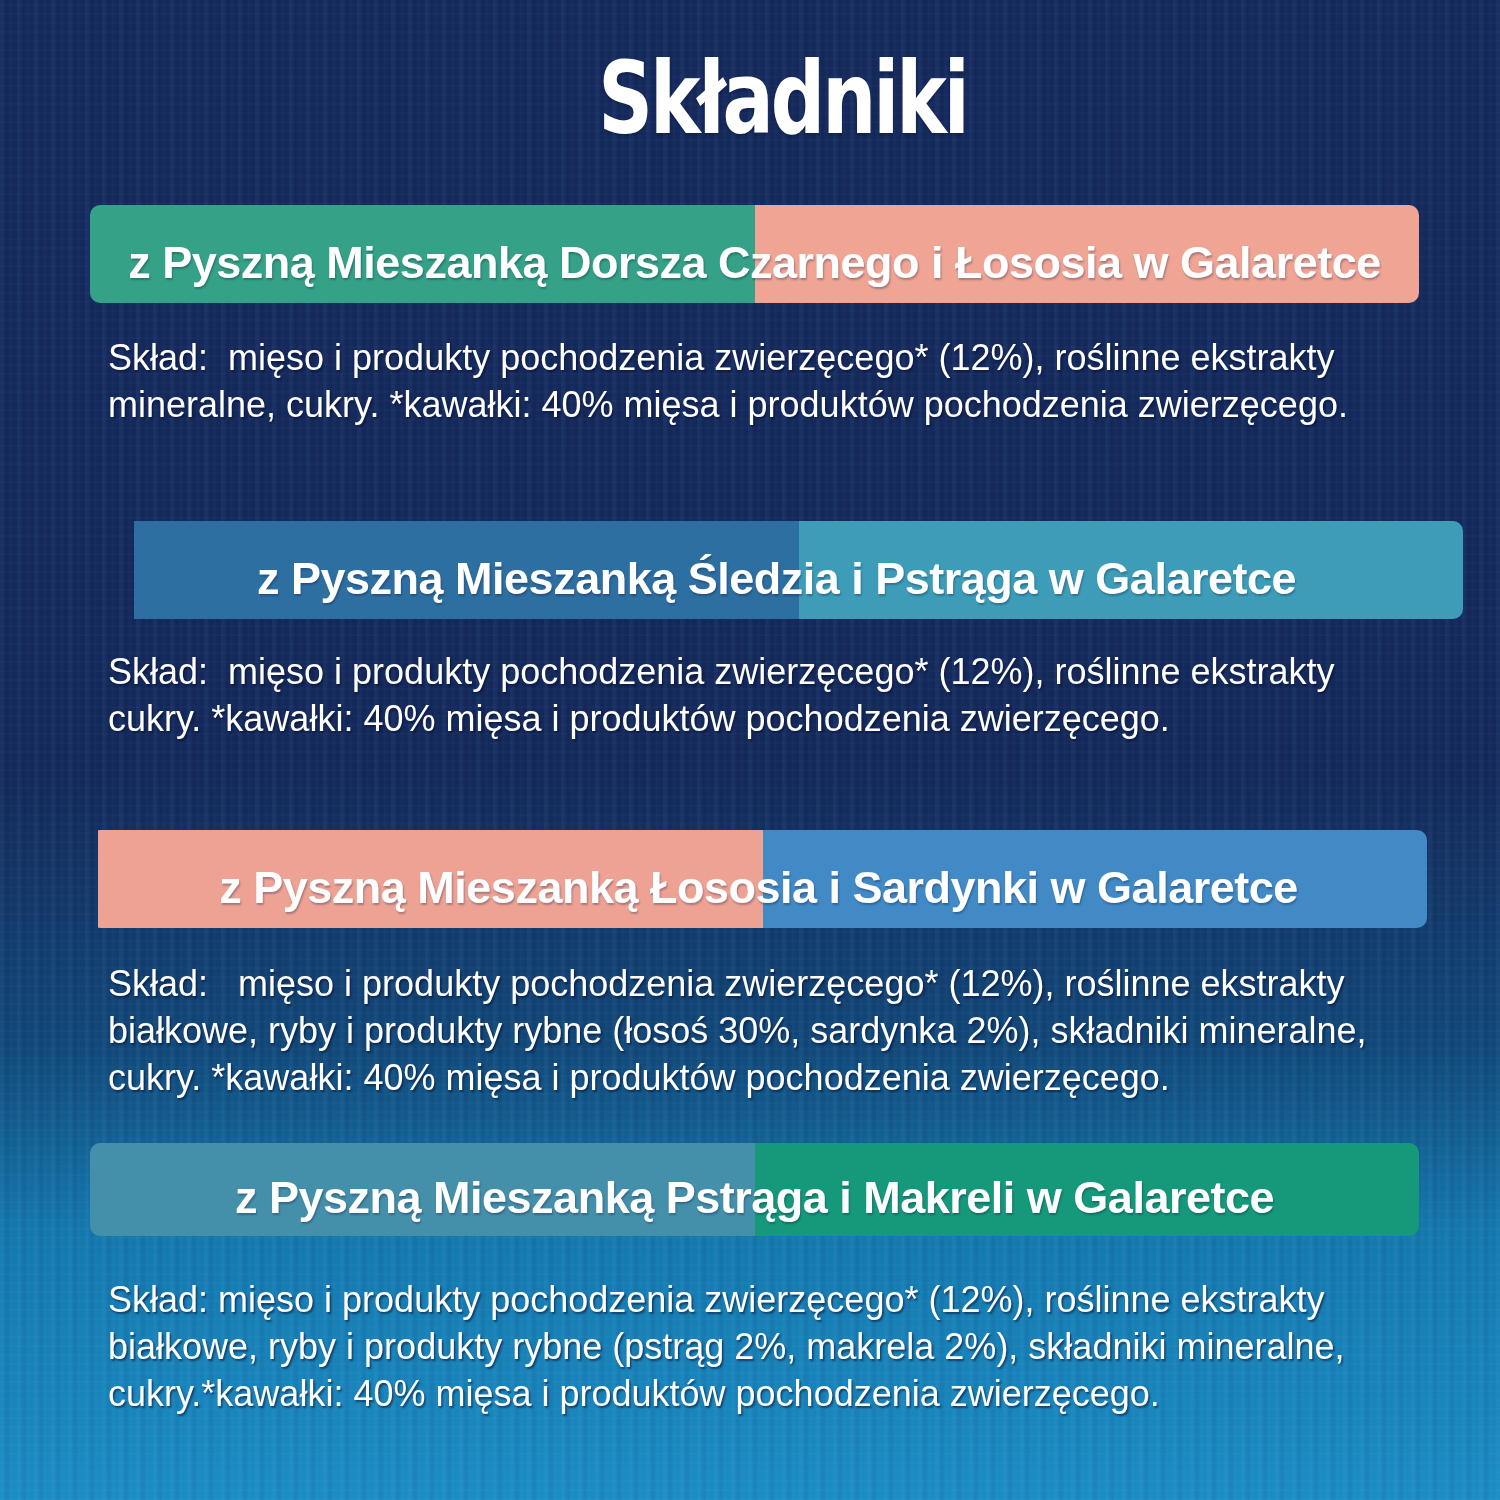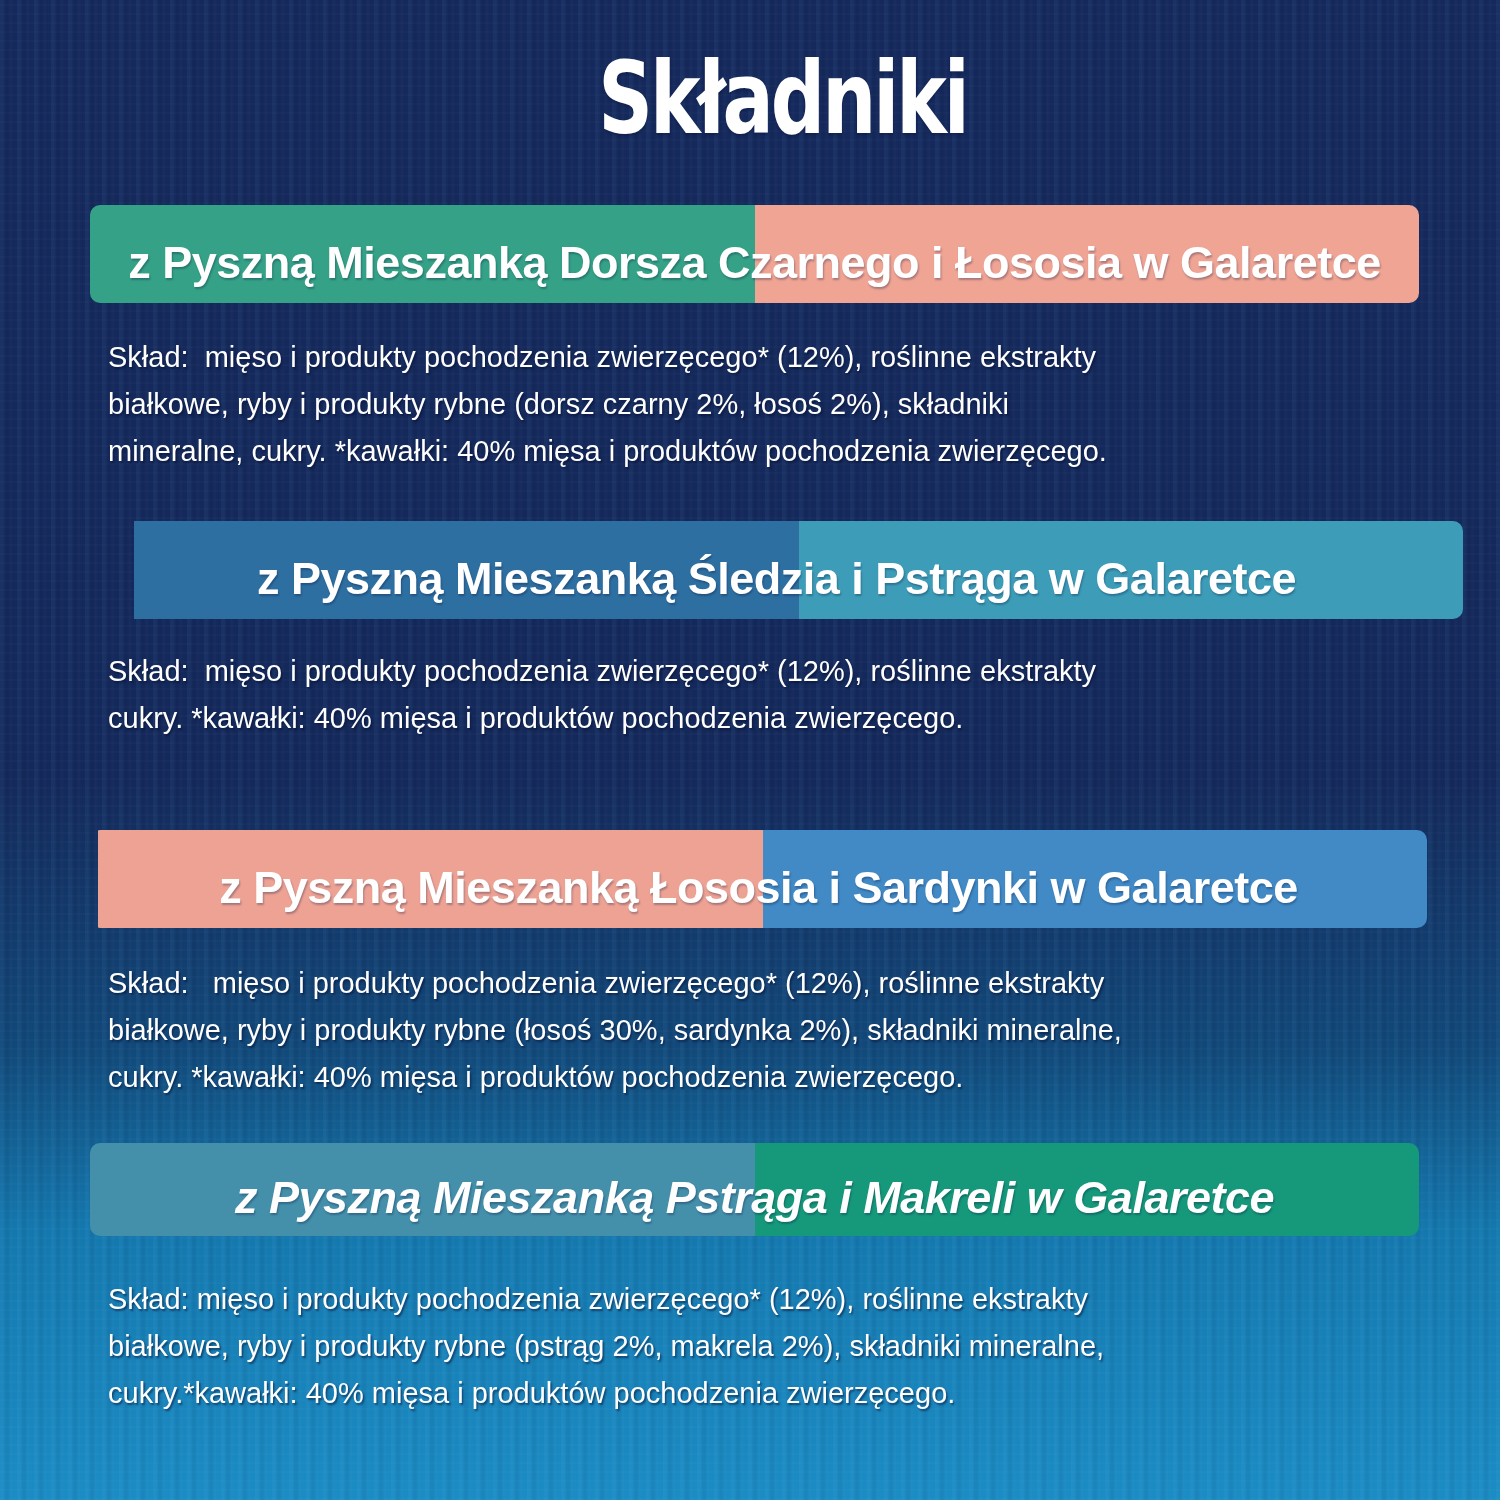--- a/index.html
+++ b/index.html
@@ -72,29 +72,29 @@
     font-weight: bold;
     font-size: 45px;
     letter-spacing: -0.5px;
     white-space: nowrap;
     text-shadow: 1px 2px 2px rgba(10,20,60,0.30);
     margin-top: 17px;
   }
   .banner.b1 { top: 205px; }
   .banner.b2 { top: 521px; padding-left: 44px; }
   .banner.b3 { top: 830px; padding-left: 8px; }
-  .banner.b4 { top: 1143px; height: 93px; font-style: italic; }
+  .banner.b4 { top: 1143px; height: 93px; }
 
   .para {
     position: absolute;
     left: 108px;
     z-index: 2;
   }
   .para .line {
-    font-size: 29px;
+    font-size: 36px;
     line-height: 47px;
     white-space: pre;
     text-shadow: 1.5px 1.5px 2px rgba(5,15,50,0.55);
   }
   .para.p1 { top: 334px; }
   .para.p2 { top: 648px; }
   .para.p3 { top: 960px; }
   .para.p4 { top: 1276px; }
 </style>
 </head>
@@ -106,21 +106,20 @@
   <span>Składniki</span>
 </div>
 
 <div class="banner b1">
   <div class="half" style="background-color: rgb(53, 162, 135);"></div>
   <div class="half" style="background-color: rgb(239, 164, 148);"></div>
   <div class="label">z Pyszną Mieszanką Dorsza Czarnego i Łososia w Galaretce</div>
 </div>
 <div class="para p1">
   <div class="line">Skład:  mięso i produkty pochodzenia zwierzęcego* (12%), roślinne ekstrakty</div>
-  <div class="line">białkowe, ryby i produkty rybne (dorsz czarny 2%, łosoś 2%), składniki</div>
   <div class="line">mineralne, cukry. *kawałki: 40% mięsa i produktów pochodzenia zwierzęcego.</div>
 </div>
 
 <div class="banner b2">
   <div class="half" style="background-color: rgb(46, 111, 161);"></div>
   <div class="half" style="background-color: rgb(61, 157, 184);"></div>
   <div class="label">z Pyszną Mieszanką Śledzia i Pstrąga w Galaretce</div>
 </div>
 <div class="para p2">
   <div class="line">Skład:  mięso i produkty pochodzenia zwierzęcego* (12%), roślinne ekstrakty</div>

